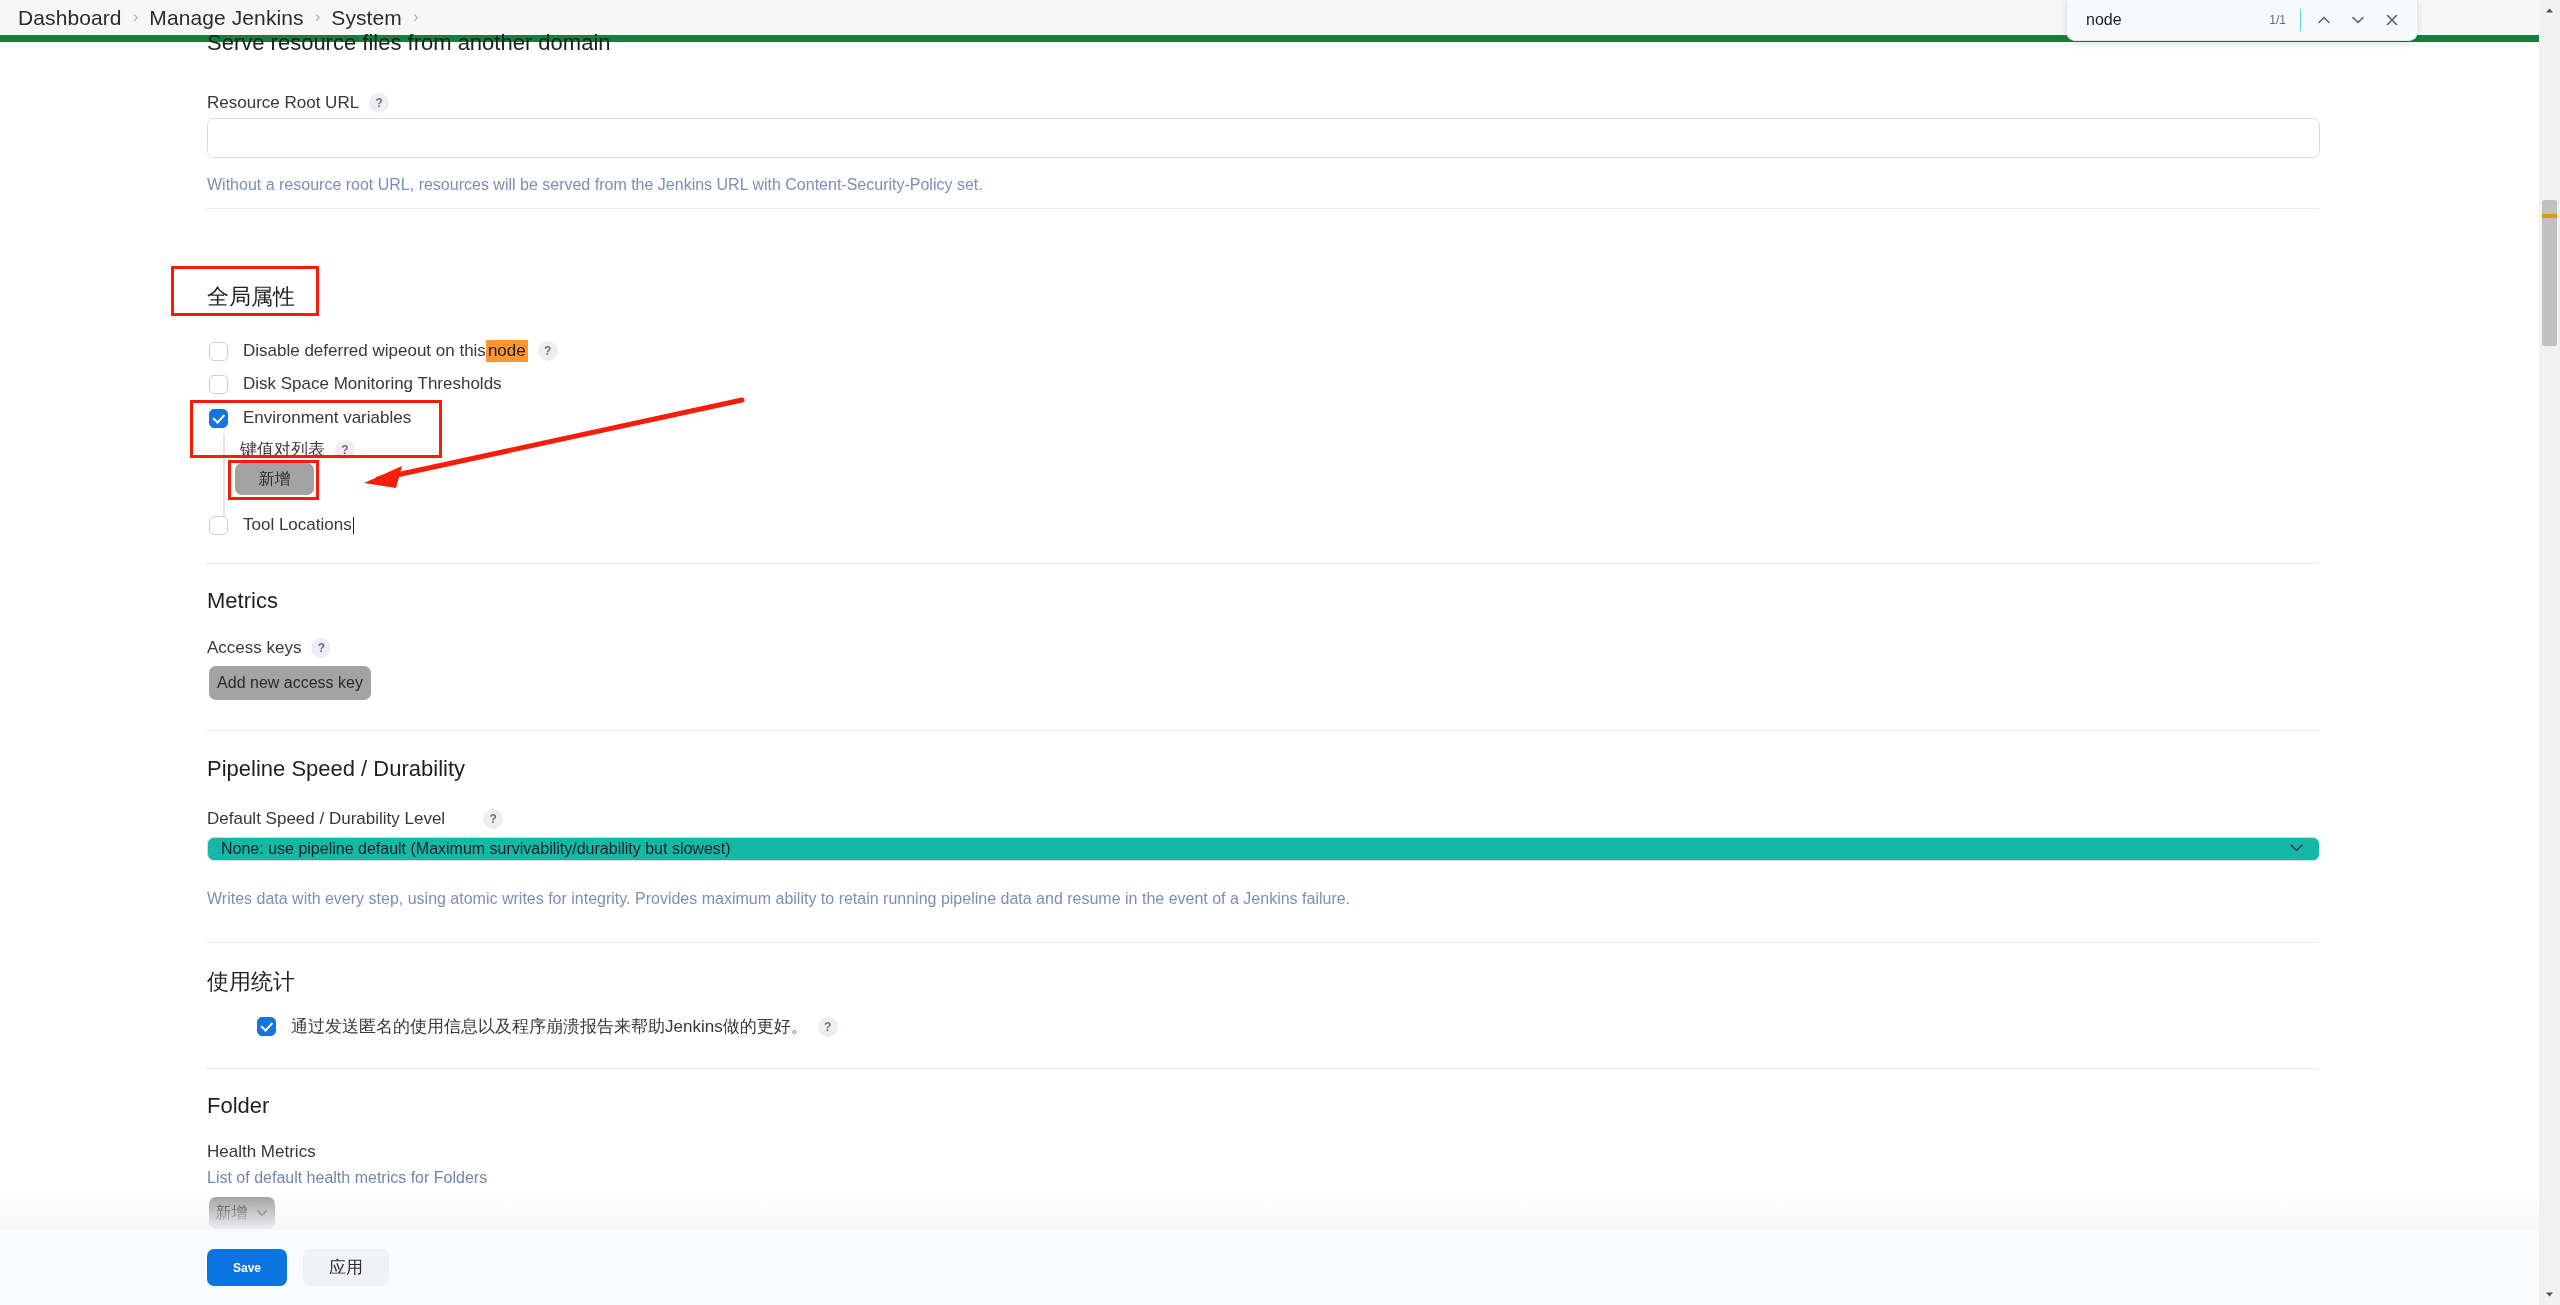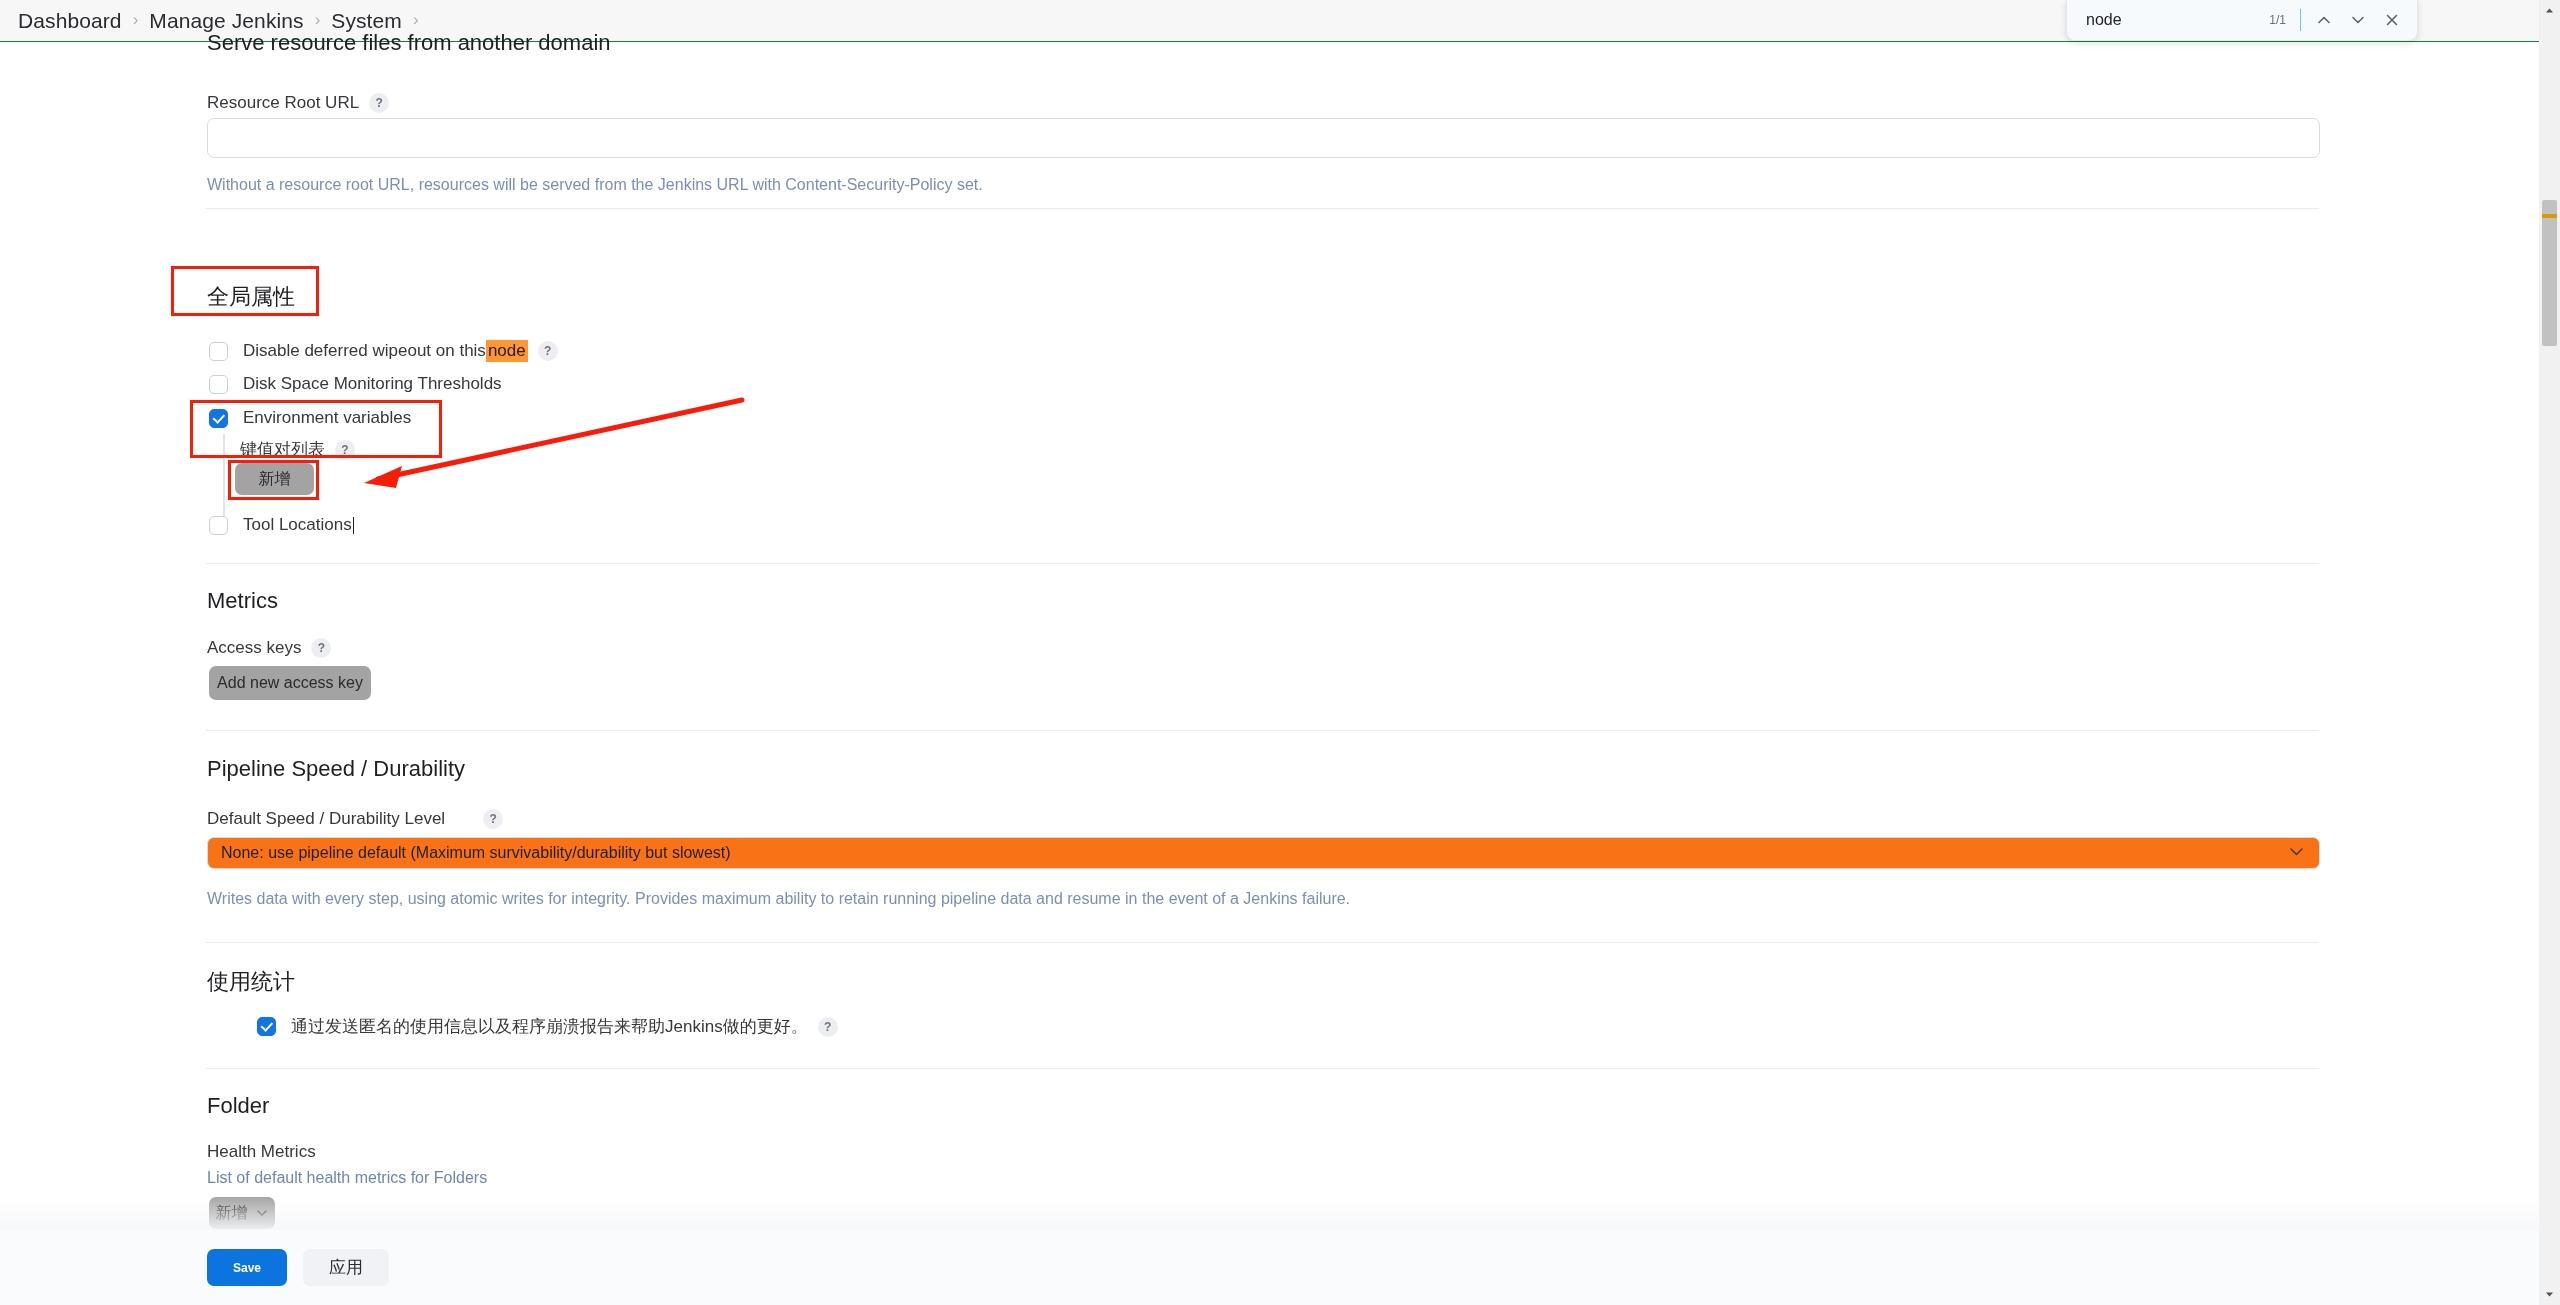--- a/index.html
+++ b/index.html
@@ -9,21 +9,21 @@
     overflow: hidden;
     background: #ffffff;
     font-family: "Liberation Sans", "DejaVu Sans", sans-serif;
   }
 
   
   .breadcrumb-bar {
     position: absolute; top: 0; left: 0;
     width: 2539px; height: 42px;
     background: #f7f7f8;
-    border-bottom: 1px solid #15803d;
+    border-bottom: 7px solid #15803d;
     display: flex; align-items: center;
     padding-left: 18px;
   }
   .crumb {
     font-size: 21px; color: #2b2b2f;
     letter-spacing: .1px;
     white-space: nowrap;
   }
   .crumb-sep {
     font-size: 17px; color: #a8b0bd;
@@ -136,23 +136,23 @@
     position: absolute;
     height: 32px; border-radius: 7px;
     background: #a3a3a3; border: none;
     font-family: inherit; font-size: 16px; color: #2b2b2f;
     cursor: pointer; display: flex; align-items: center;
     justify-content: center; padding: 0 16px;
     white-space: nowrap;
   }
 
   .select-box {
-    position: absolute; height: 32px;
+    position: absolute; height: 24px;
     border: 1px solid #d7dce3; border-radius: 7px;
-    background: #f97316; display: flex; align-items: center;
+    background: #14b8a6; display: flex; align-items: center;
     padding: 0 13px; cursor: pointer;
     font-size: 16px; color: #1f1f23;
   }
   .chev { margin-left: auto; }
 
   .caret-text { display:inline-block; width:1px; height:17px; background:#1f1f23; margin-left:1px; }
 
   
   .footer-fade {
     position: absolute; left: 0; bottom: 75px;

